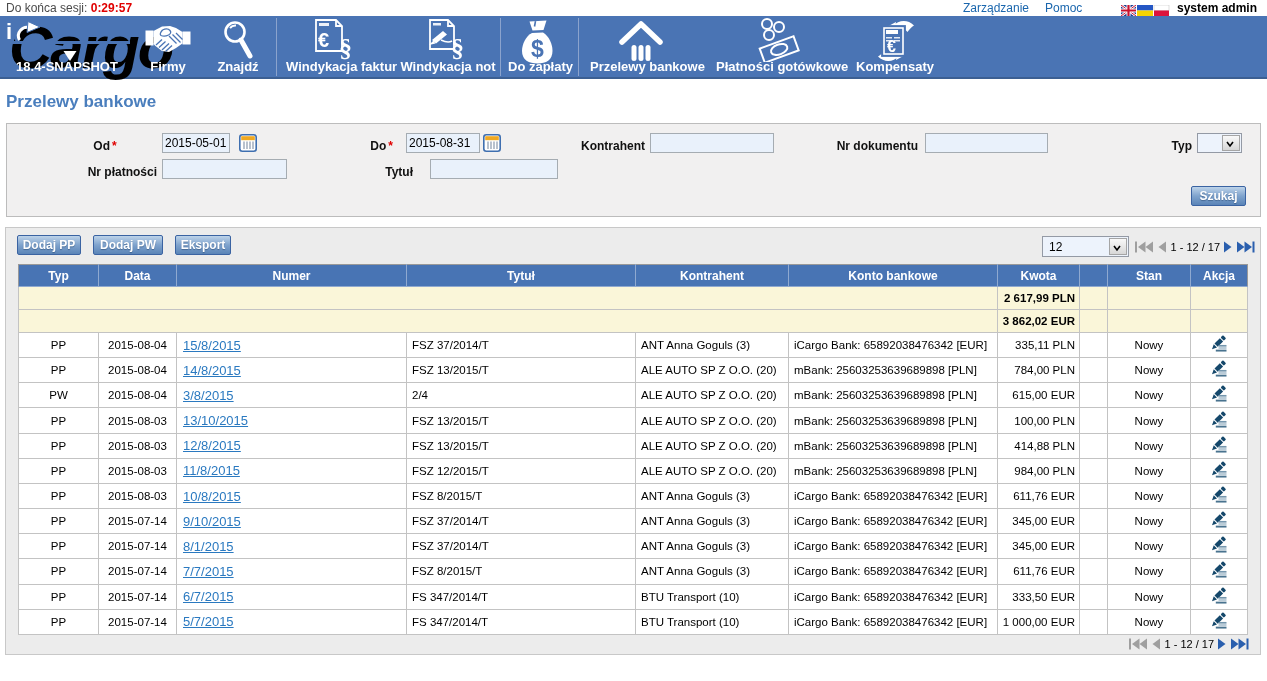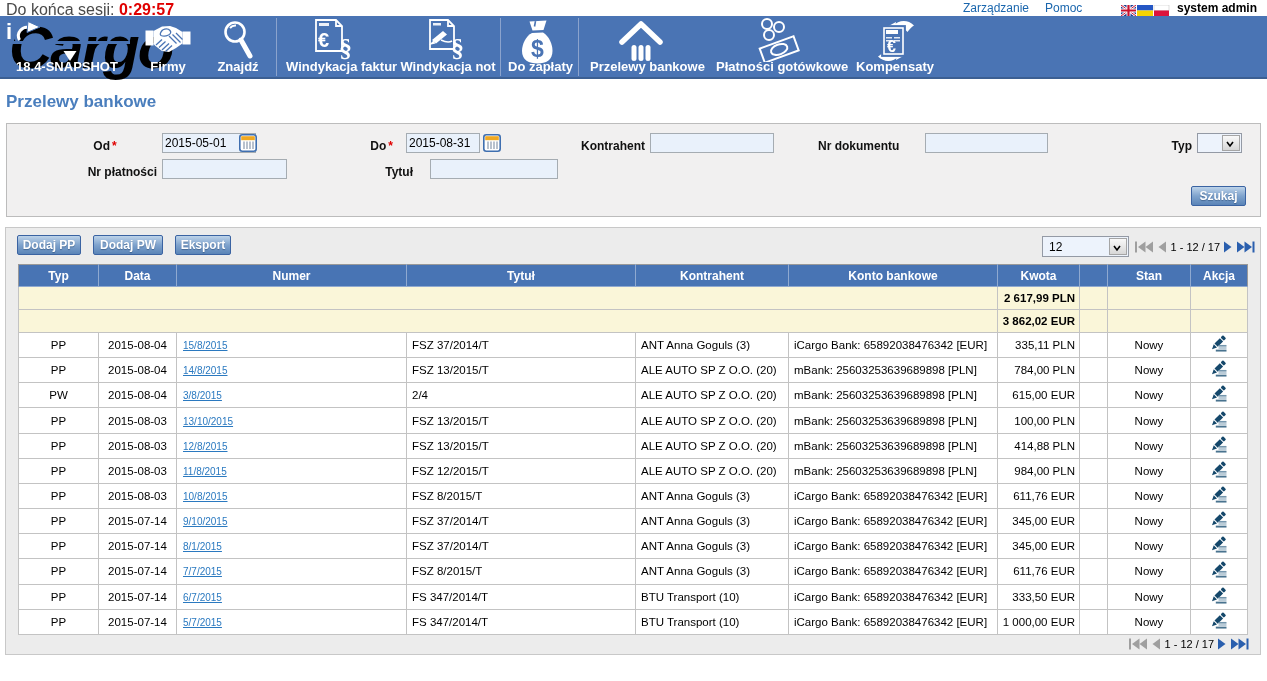--- a/index.html
+++ b/index.html
@@ -27,29 +27,29 @@
 #grid { position:absolute; left:18px; top:264px; border-collapse:collapse; table-layout:fixed; font-size:11.5px; }
 #grid th { background:#4874b4; color:#fff; font-weight:bold; font-size:12px; height:22px; border-right:1px solid #8fa9d0; border-top:1px solid #999; border-bottom:1px solid #8fa9d0; }
 #grid th:first-child { border-left:1px solid #999; }
 #grid th:last-child { border-right:1px solid #999; }
 #grid td { border:1px solid #c3c3c3; background:#fff; padding:0; color:#000; }
 #grid tr.sum td { background:#faf6d9; font-weight:bold; height:23px; }
 #grid tr.data td { height:25.17px; }
 #grid td.c { text-align:center; }
 #grid td.r { text-align:right; padding-right:4px; }
 #grid td.l { padding-left:6px; }
-#grid a.lnk { color:#2a79c0; font-size:10px; }
+#grid a.lnk { color:#2a79c0; font-size:13px; }
 
 .sel { position:absolute; border:1px solid #949aa5; background:#edf3fc; }
 .selbtn { position:absolute; right:1px; top:1px; bottom:1px; width:18px; background:linear-gradient(#f9f9f9,#d7d7d7); border:1px solid #a5a5a5; }
 </style>
 </head>
 <body>
 
-<div class="abs" style="left:6px; top:1px; font-size:16px; color:#4a4a4a;">Do końca sesji: <span style="color:#e00000; font-weight:bold;">0:29:57</span></div>
+<div class="abs" style="left:6px; top:1px; font-size:12px; color:#4a4a4a;">Do końca sesji: <span style="color:#e00000; font-weight:bold;">0:29:57</span></div>
 <div class="abs toplink" style="left:963px; top:1px;">Zarządzanie</div>
 <div class="abs toplink" style="left:1045px; top:1px;">Pomoc</div>
 <div class="abs" style="left:1121px; top:2px;">
 <svg width="50" height="11">
 
   <g>
     <rect x="0" y="0" width="15" height="11" fill="#1e3a8c"></rect>
     <path d="M0,0 L15,11 M15,0 L0,11" stroke="#fff" stroke-width="2.6"></path>
     <path d="M0,0 L15,11 M15,0 L0,11" stroke="#c8102e" stroke-width="1"></path>
     <path d="M7.5,0 V11 M0,5.5 H15" stroke="#fff" stroke-width="4"></path>
@@ -194,21 +194,21 @@
       <text x="14" y="33.5" fill="#fff" font-size="16" font-weight="bold" font-family="'Liberation Sans',sans-serif">€</text>
     </svg>
     <div class="navlabel">Kompensaty</div>
   </div>
 </div>
 
 <div class="abs" style="left:6px; top:92px; font-size:17px; font-weight:bold; color:#4a7ebd;">Przelewy bankowe</div>
 
 <div class="abs" id="filter"></div>
 <div class="abs flabel" style="left:60px; top:139px; width:90px; text-align:center;">Od<span class="req">*</span></div>
-<div class="abs finput" style="left:162px; top:133px; width:94px;">2015-05-01</div>
+<div class="abs finput" style="left:162px; top:133px; width:68px;">2015-05-01</div>
 <svg class="abs" style="left:239px; top:134px;" width="18" height="18" viewBox="0 0 18 18">
     <rect x="0.8" y="0.8" width="16.4" height="16.4" rx="2.5" fill="#fff" stroke="#3f6fb0" stroke-width="1.6"></rect>
     <rect x="2.2" y="2.2" width="13.6" height="4" fill="#f0a821"></rect>
     <g stroke="#9aa7b8" stroke-width="1.4">
       <path d="M5,7.5 V15"></path>
       <path d="M8,7.5 V15"></path>
       <path d="M11,7.5 V15"></path>
       <path d="M14,7.5 V15"></path>
     </g>
   </svg>
@@ -219,21 +219,21 @@
     <rect x="2.2" y="2.2" width="13.6" height="4" fill="#f0a821"></rect>
     <g stroke="#9aa7b8" stroke-width="1.4">
       <path d="M5,7.5 V15"></path>
       <path d="M8,7.5 V15"></path>
       <path d="M11,7.5 V15"></path>
       <path d="M14,7.5 V15"></path>
     </g>
   </svg>
 <div class="abs flabel" style="left:545px; top:139px; width:100px; text-align:right;">Kontrahent</div>
 <div class="abs finput" style="left:650px; top:133px; width:124px;"></div>
-<div class="abs flabel" style="left:818px; top:139px; width:100px; ">Nr dokumentu</div>
+<div class="abs flabel" style="left:818px; top:139px; width:100px; text-align:right;">Nr dokumentu</div>
 <div class="abs finput" style="left:925px; top:133px; width:123px;"></div>
 <div class="abs flabel" style="left:1142px; top:139px; width:50px; text-align:right;">Typ</div>
 <div class="abs sel" style="left:1197px; top:133px; width:45px; height:20px;">
   <div class="selbtn"><svg width="14" height="16" viewBox="0 0 14 16">
         <path d="M4,6 L7,10 L10,6" stroke="#000" stroke-width="1.6" fill="none"></path>
       </svg></div>
 </div>
 <div class="abs flabel" style="left:57px; top:165px; width:100px; text-align:right;">Nr płatności</div>
 <div class="abs finput" style="left:162px; top:159px; width:125px;"></div>
 <div class="abs flabel" style="left:330px; top:165px; width:83px; text-align:right;">Tytuł</div>

